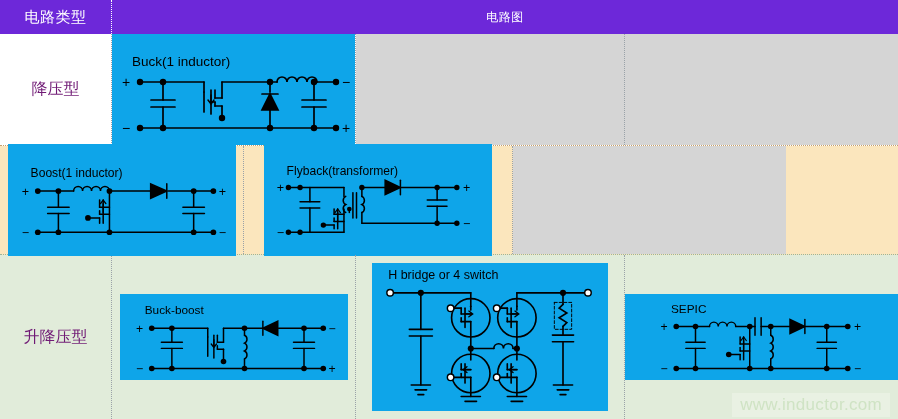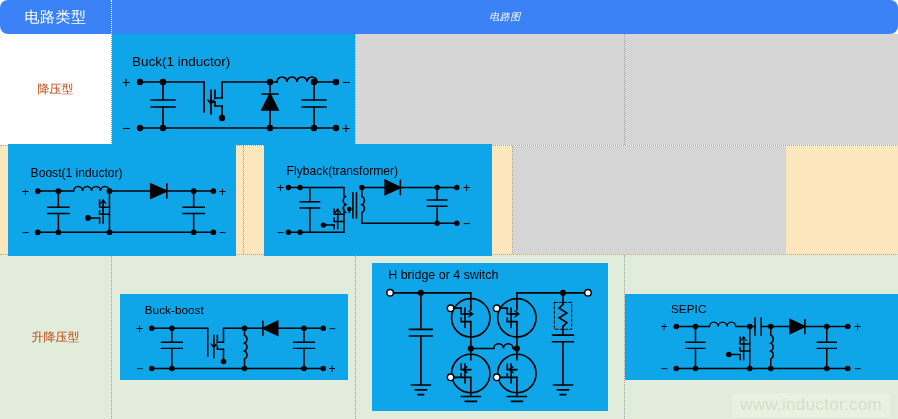--- a/index.html
+++ b/index.html
@@ -12,45 +12,44 @@
   .table{
     width:898px;height:419px;
     box-sizing:border-box;
     display:flex;flex-direction:column;
     background:#ffffff;
   }
   
   .hdr{
     height:34px;flex:0 0 34px;
     display:flex;
-    background:#3b82f6;
-    border-radius:8px;
+    background:#6d28d9;
   }
   .hdr .c0{
     width:112px;flex:0 0 112px;
     display:flex;align-items:center;justify-content:center;
     color:#ffffff;font-size:15px;letter-spacing:.5px;
     border-right:1px dotted #ffffff;
     box-sizing:border-box;
   }
   .hdr .c1{
     flex:1 1 auto;
     display:flex;align-items:center;justify-content:center;
-    color:#ffffff;font-size:10px;letter-spacing:.5px;font-style:italic;
+    color:#ffffff;font-size:12px;letter-spacing:.5px;
   }
   
   .row{display:flex;box-sizing:border-box;}
   .row.r1{height:112px;flex:0 0 112px;background:#ffffff;border-bottom:1px dotted #c8a06a;}
   .row.r2{height:109px;flex:0 0 109px;background:#fbe6bd;border-bottom:1px dotted #9bb59b;}
   .row.r3{height:164px;flex:0 0 164px;background:#e1ecda;}
 
   .lbl{
     width:112px;flex:0 0 112px;
     display:flex;align-items:center;justify-content:center;
-    font-size:12px;color:#c2410c;
+    font-size:16px;color:#701a75;
     border-right:1px dotted #9aa2a8;
     box-sizing:border-box;
   }
   .cell{
     box-sizing:border-box;
     position:relative;
     display:flex;align-items:center;justify-content:center;
     border-right:1px dotted #9aa2a8;
   }
   .cell.w1{width:244px;flex:0 0 244px;}

